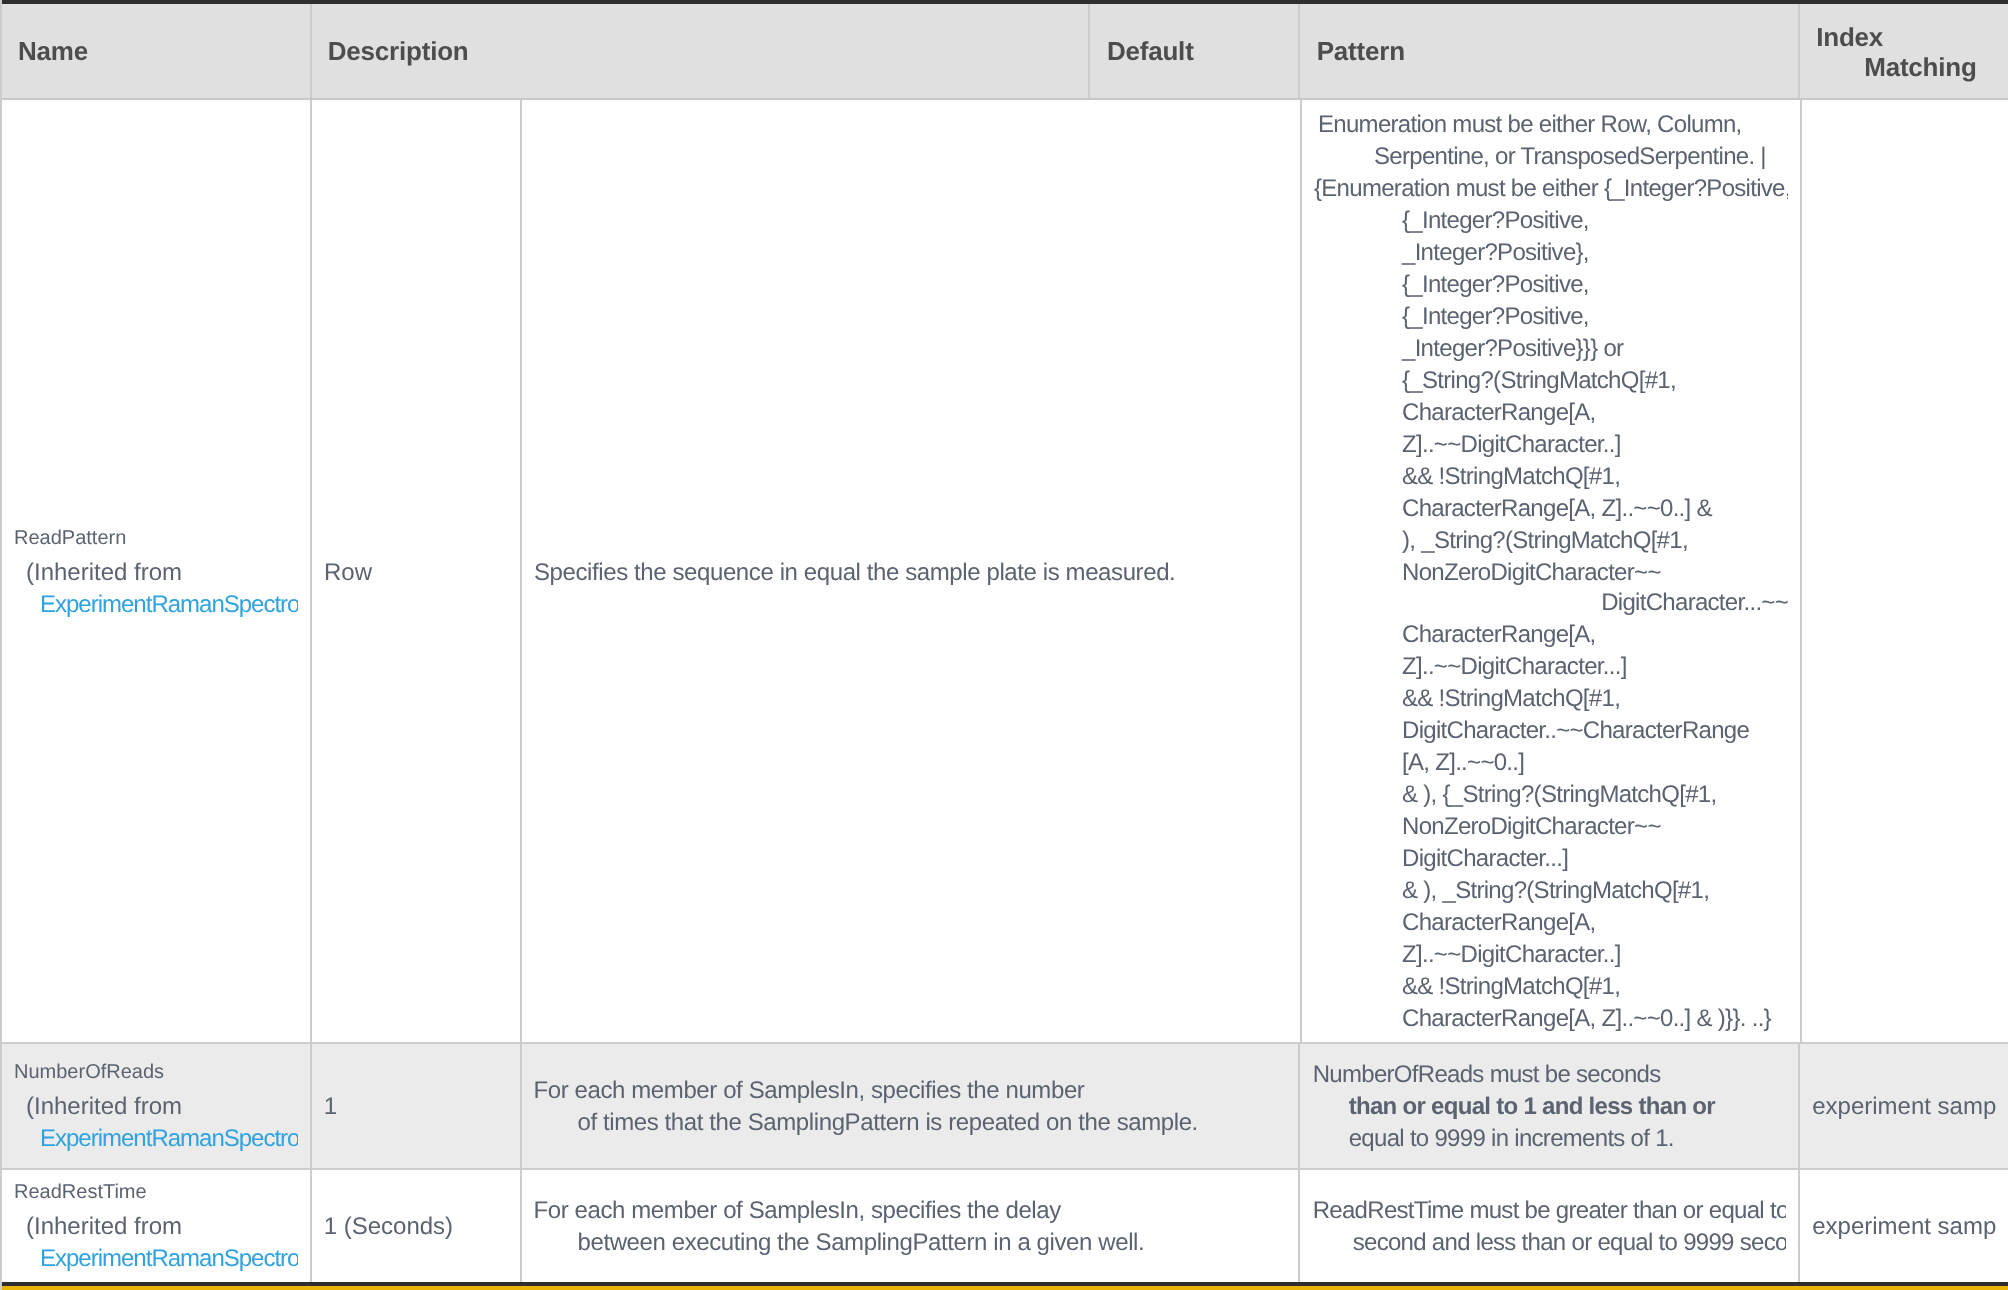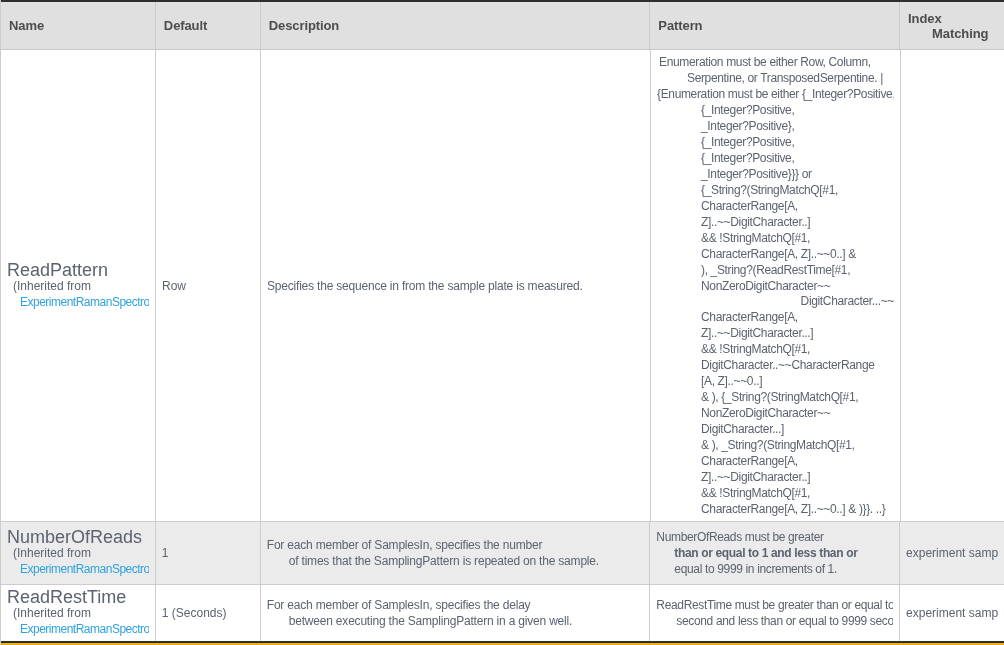--- a/index.html
+++ b/index.html
@@ -59,83 +59,83 @@
 
   .tline {
     font-size: 12px;
     line-height: 16px;
     letter-spacing: -0.2px;
     white-space: nowrap;
     overflow: hidden;
   }
   .col-pattern .tline { letter-spacing: -0.35px; }
 
-  .name-main { font-size: 18px; line-height: 16px; white-space: nowrap; overflow: hidden; }
+  .name-main { font-size: 10px; line-height: 16px; white-space: nowrap; overflow: hidden; }
   .name-sub  { font-size: 12px; line-height: 16px; padding-left: 6px; white-space: nowrap; overflow: hidden; }
   .name-link {
     font-size: 12px; line-height: 16px; padding-left: 13px;
     color: #2fa3df;
     letter-spacing: -0.5px;
     white-space: nowrap; overflow: hidden;
     cursor: pointer;
   }
 
   .plain { font-size: 12px; line-height: 16px; white-space: nowrap; overflow: hidden; }
 </style>
 </head>
 <body>
 
 <div class="doc-table">
 
   <div class="trow thead">
     <div class="cell col-name">
       <div>Name</div>
     </div>
+    <div class="cell col-description">
+      <div>Description</div>
+    </div>
     <div class="cell col-default">
       <div>Default</div>
-    </div>
-    <div class="cell col-description">
-      <div>Description</div>
     </div>
     <div class="cell col-pattern">
       <div>Pattern</div>
     </div>
     <div class="cell col-index">
       <div>Index</div>
       <div class="hline2">Matching</div>
     </div>
   </div>
 
   <div class="trow row-1">
     <div class="cell col-name">
       <div class="name-main">ReadPattern</div>
       <div class="name-sub">(Inherited from</div>
       <div class="name-link">ExperimentRamanSpectroscop</div>
     </div>
     <div class="cell col-default">
       <div class="plain">Row</div>
     </div>
     <div class="cell col-description">
-        <div class="tline" style="padding-left: 0px;">Specifies the sequence in from the sample plate is measured.</div>
+        <div class="tline" style="padding-left: 0px;">Specifies the sequence in equal the sample plate is measured.</div>
       </div>
     <div class="cell col-pattern">
         <div class="tline" style="padding-left: 2px;">Enumeration must be either Row, Column,</div>
         <div class="tline" style="padding-left: 30px;">Serpentine, or TransposedSerpentine.  |</div>
         <div class="tline" style="padding-left: 0px;">{Enumeration must be either {_Integer?Positive,</div>
         <div class="tline" style="padding-left: 44px;">{_Integer?Positive,</div>
         <div class="tline" style="padding-left: 44px;">_Integer?Positive},</div>
         <div class="tline" style="padding-left: 44px;">{_Integer?Positive,</div>
         <div class="tline" style="padding-left: 44px;">{_Integer?Positive,</div>
         <div class="tline" style="padding-left: 44px;">_Integer?Positive}}} or</div>
         <div class="tline" style="padding-left: 44px;">{_String?(StringMatchQ[#1,</div>
         <div class="tline" style="padding-left: 44px;">CharacterRange[A,</div>
         <div class="tline" style="padding-left: 44px;">Z]..~~DigitCharacter..]</div>
         <div class="tline" style="padding-left: 44px;">&amp;&amp; !StringMatchQ[#1,</div>
         <div class="tline" style="padding-left: 44px;">CharacterRange[A, Z]..~~0..] &amp;</div>
-        <div class="tline" style="padding-left: 44px;">), _String?(ReadRestTime[#1,</div>
+        <div class="tline" style="padding-left: 44px;">), _String?(StringMatchQ[#1,</div>
         <div class="tline" style="padding-left: 44px;">NonZeroDigitCharacter~~</div>
         <div class="tline" style="padding-left: 44px; text-align: right;">DigitCharacter...~~</div>
         <div class="tline" style="padding-left: 44px;">CharacterRange[A,</div>
         <div class="tline" style="padding-left: 44px;">Z]..~~DigitCharacter...]</div>
         <div class="tline" style="padding-left: 44px;">&amp;&amp; !StringMatchQ[#1,</div>
         <div class="tline" style="padding-left: 44px;">DigitCharacter..~~CharacterRange</div>
         <div class="tline" style="padding-left: 44px;">[A, Z]..~~0..]</div>
         <div class="tline" style="padding-left: 44px;">&amp; ), {_String?(StringMatchQ[#1,</div>
         <div class="tline" style="padding-left: 44px;">NonZeroDigitCharacter~~</div>
         <div class="tline" style="padding-left: 44px;">DigitCharacter...]</div>
@@ -154,21 +154,21 @@
       <div class="name-link">ExperimentRamanSpectroscop</div>
     </div>
     <div class="cell col-default">
       <div class="plain">1</div>
     </div>
     <div class="cell col-description">
         <div class="tline" style="padding-left: 0px;">For each member of SamplesIn, specifies the number</div>
         <div class="tline" style="padding-left: 22px;">of times that the SamplingPattern is repeated on the sample.</div>
       </div>
     <div class="cell col-pattern">
-        <div class="tline" style="padding-left: 0px;">NumberOfReads must be greater</div>
+        <div class="tline" style="padding-left: 0px;">NumberOfReads must be seconds</div>
         <div class="tline" style="padding-left: 18px; font-weight: bold;">than or equal to 1 and less than or</div>
         <div class="tline" style="padding-left: 18px;">equal to 9999 in increments of 1.</div>
       </div>
     <div class="cell col-index">
       <div class="plain">experiment samples</div>
     </div>
   </div>
 
   <div class="trow row-3">
     <div class="cell col-name">

